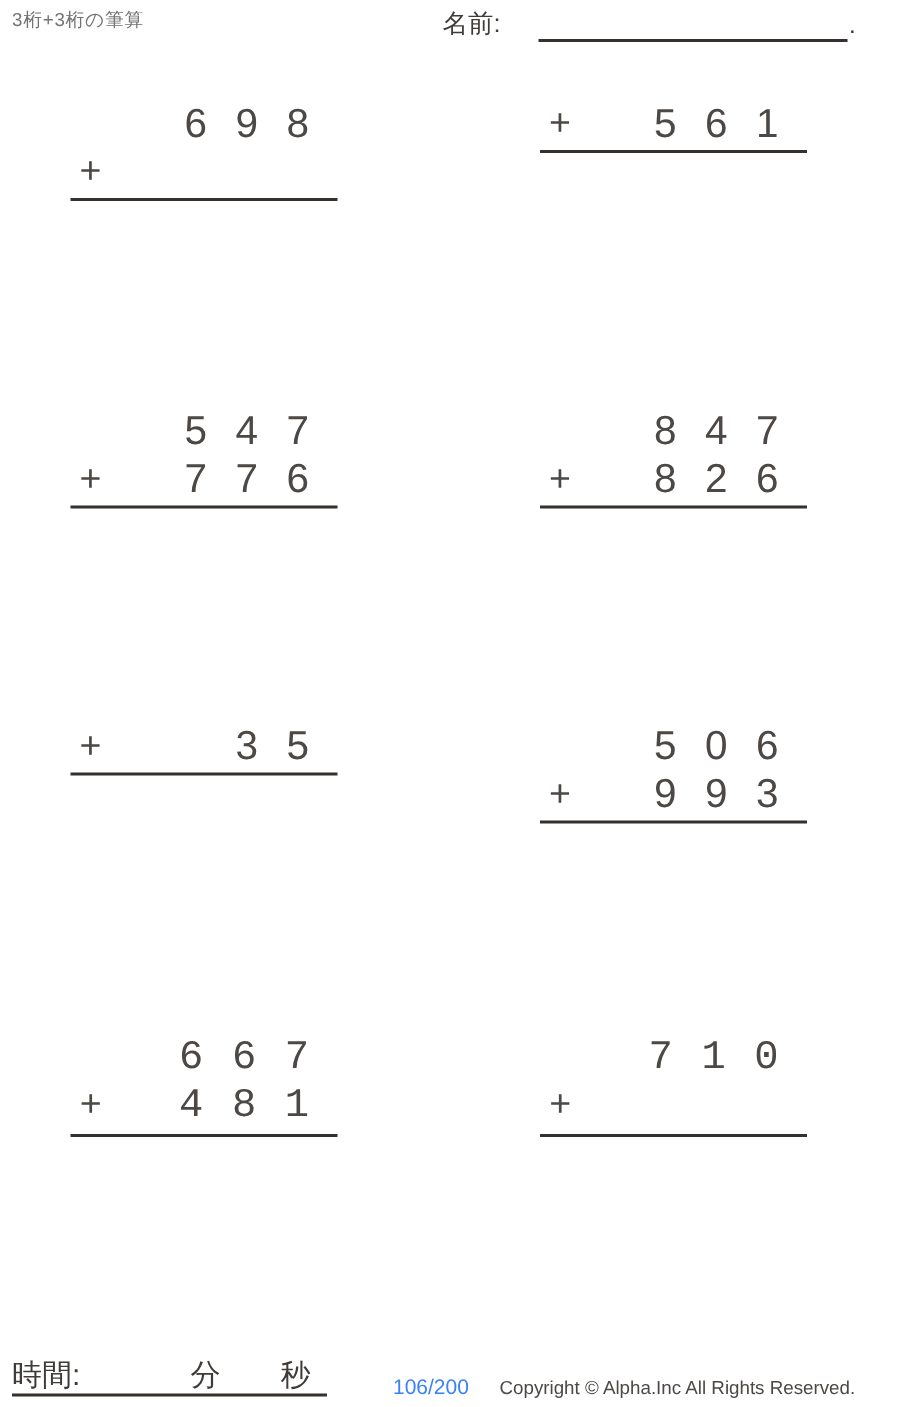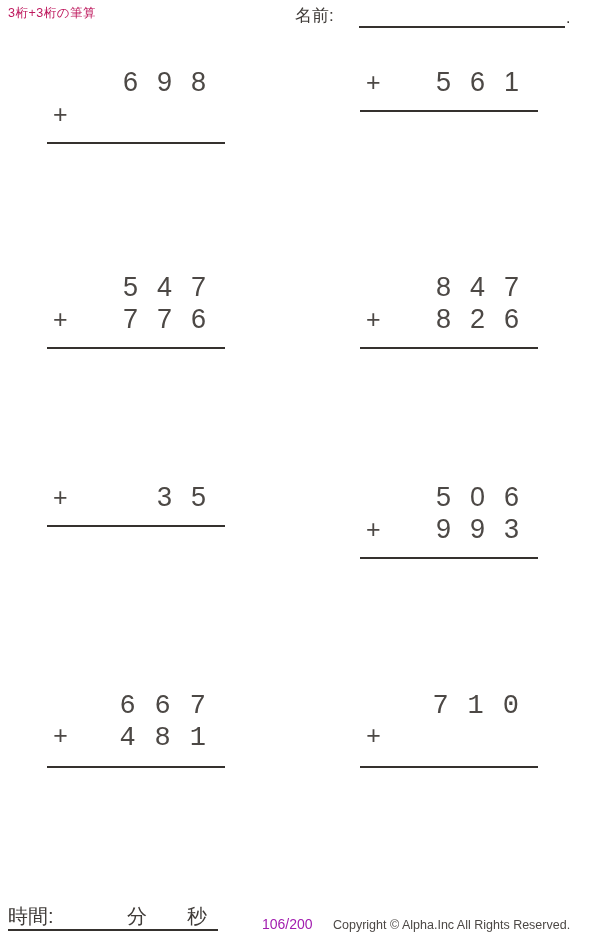--- a/index.html
+++ b/index.html
@@ -15,21 +15,21 @@
     font-family: "Liberation Sans", "DejaVu Sans", sans-serif;
     color: #3f3b38;
   }
   
   .worksheet-title {
     position: absolute;
     left: 8px;
     top: 5px;
     font-size: 12.5px;
     letter-spacing: 0.5px;
-    color: #be185d;
+    color: #737373;
     text-align: right;
   }
   .name-label {
     position: absolute;
     left: 295px;
     top: 4px;
     font-size: 17px;
     color: #3f3b38;
   }
   .name-line {
@@ -45,21 +45,21 @@
     left: 566px;
     top: 9px;
     font-size: 16px;
     color: #35312e;
   }
   
   .problem {
     position: absolute;
     width: 178px;
     padding-top: 6px;
-    padding-bottom: 12px;
+    padding-bottom: 2px;
     border-bottom: 2px solid #35312e;
     box-sizing: content-box;
   }
   .col-left  { left: 47px;  }
   .col-right { left: 360px; }
   .row-1 { top: 60px;  }
   .row-2 { top: 265px; }
   .row-3 { top: 475px; }
   .row-4 { top: 684px; font-family: Liberation Mono, monospace; }
   .num-row {
@@ -110,21 +110,21 @@
     left: 179px;
     top: 1px;
     font-size: 20px;
     color: #3f3b38;
   }
   .page-number {
     position: absolute;
     left: 262px;
     top: 916px;
     font-size: 14px;
-    color: #a21caf;
+    color: #3b82f6;
   }
   .copyright {
     position: absolute;
     left: 333px;
     top: 918px;
     font-size: 12.5px;
     color: #4c4845;
   }
 </style>
 </head>

